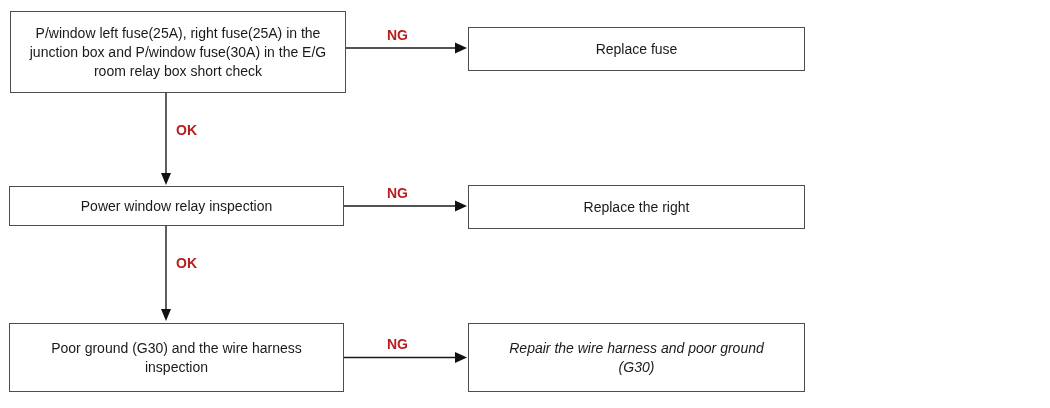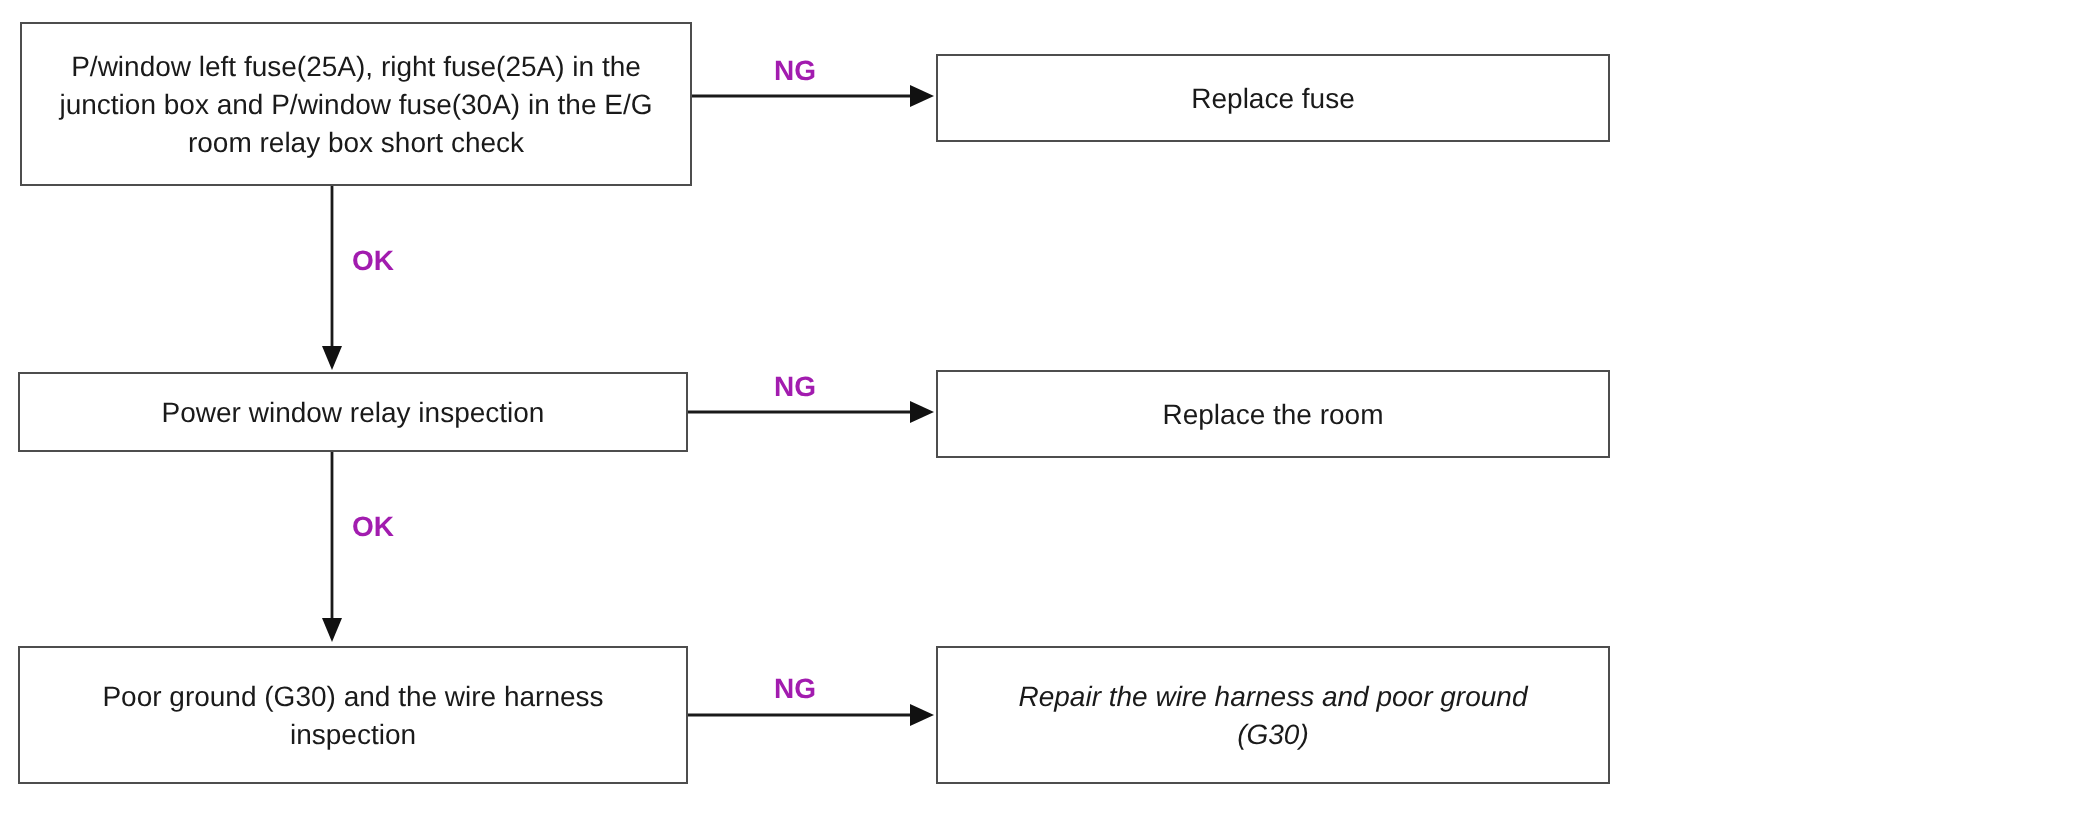--- a/index.html
+++ b/index.html
@@ -47,21 +47,21 @@
   .box5 { left: 9px;   top: 323px; width: 335px; height: 69px; }
   .box6 { left: 468px; top: 323px; width: 337px; height: 69px; font-style: italic; }
   .box1 .txt { max-width: 312px; }
   .box5 .txt { max-width: 258px; }
   .box6 .txt { max-width: 270px; }
   .edge-label {
     position: absolute;
     font-size: 14px;
     font-weight: bold;
     line-height: 15px;
-    color: #a21caf;
+    color: #b91c1c;
   }
   .ng1 { left: 387px; top: 28px;  }
   .ok1 { left: 176px; top: 123px; }
   .ng2 { left: 387px; top: 186px; }
   .ok2 { left: 176px; top: 256px; }
   .ng3 { left: 387px; top: 337px; }
   .cline { stroke: #1a1a1a; stroke-width: 1.4; fill: none; }
   .ahead { fill: #111111; stroke: none; }
 </style>
 </head>
@@ -98,21 +98,21 @@
 
   <div class="box box3">
     <span class="txt">Power window relay inspection</span>
   </div>
 
   <div class="box box2">
     <span class="txt">Replace fuse</span>
   </div>
 
   <div class="box box4">
-    <span class="txt">Replace the room</span>
+    <span class="txt">Replace the right</span>
   </div>
 
   <div class="box box5">
     <span class="txt">Poor ground (G30) and the wire harness inspection</span>
   </div>
 
   <div class="box box6">
     <span class="txt">Repair the wire harness and poor ground (G30)</span>
   </div>
 

